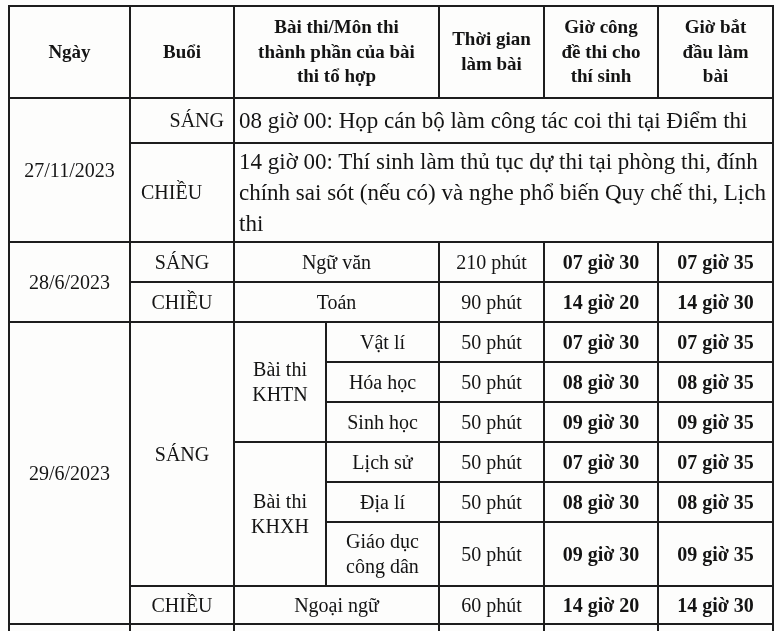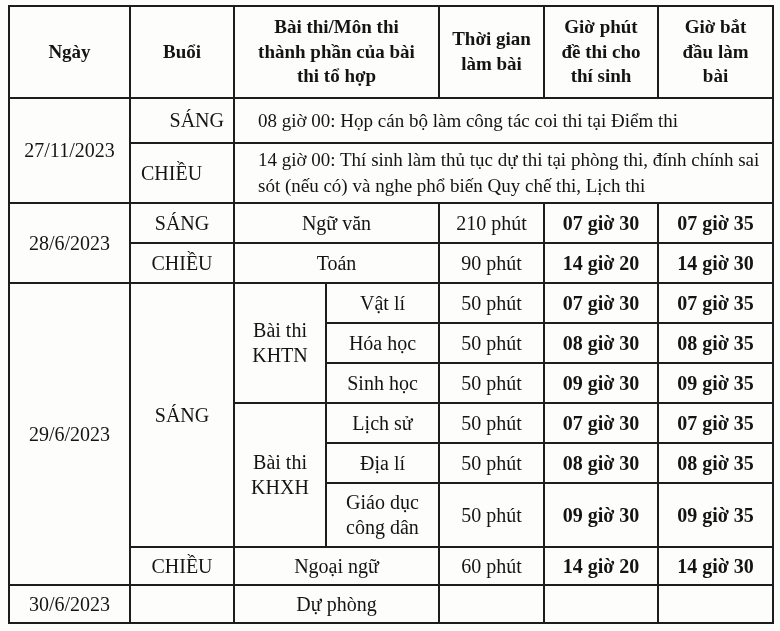--- a/index.html
+++ b/index.html
@@ -30,22 +30,22 @@
   .schedule th {
     font-weight: bold;
     font-size: 19px;
     line-height: 1.3;
     padding: 2px 9px;
   }
   .schedule th.th-exam { padding: 2px 22px; }
   .schedule td.time-bold { font-weight: bold; }
   .schedule td.desc {
     text-align: left;
-    padding: 2px 4px 2px 23px;
-    font-size: 19px;
+    padding: 2px 4px 2px 4px;
+    font-size: 23px;
     line-height: 1.35;
   }
   .schedule td.sess-right { text-align: right; padding-right: 9px; }
   .schedule td.sess-left  { text-align: left;  padding-left: 10px; }
   
   tr.rh-header { height: 92px; }
   tr.rh-45 { height: 45px; }
   tr.rh-60 { height: 60px; }
   tr.rh-40 { height: 40px; }
   tr.rh-64 { height: 64px; margin-top: 16px; }
@@ -65,21 +65,21 @@
     <col style="width:114px">
     <col style="width:115px">
   </colgroup>
 
   <tbody>
       <tr class="rh-header">
     <th>Ngày</th>
     <th>Buổi</th>
     <th colspan="2" class="th-exam">Bài thi/Môn thi thành phần của bài thi tổ hợp</th>
     <th>Thời gian làm bài</th>
-    <th>Giờ phút đề thi cho thí sinh</th>
+    <th>Giờ công đề thi cho thí sinh</th>
     <th>Giờ bắt đầu làm bài</th>
   </tr>
 
   <tr class="rh-45">
     <td rowspan="2">27/11/2023</td>
     <td class="sess-right">SÁNG</td>
     <td colspan="5" class="desc">08 giờ 00: Họp cán bộ làm công tác coi thi tại Điểm thi</td>
   </tr>
   <tr class="rh-60">
     <td class="sess-left">CHIỀU</td>

